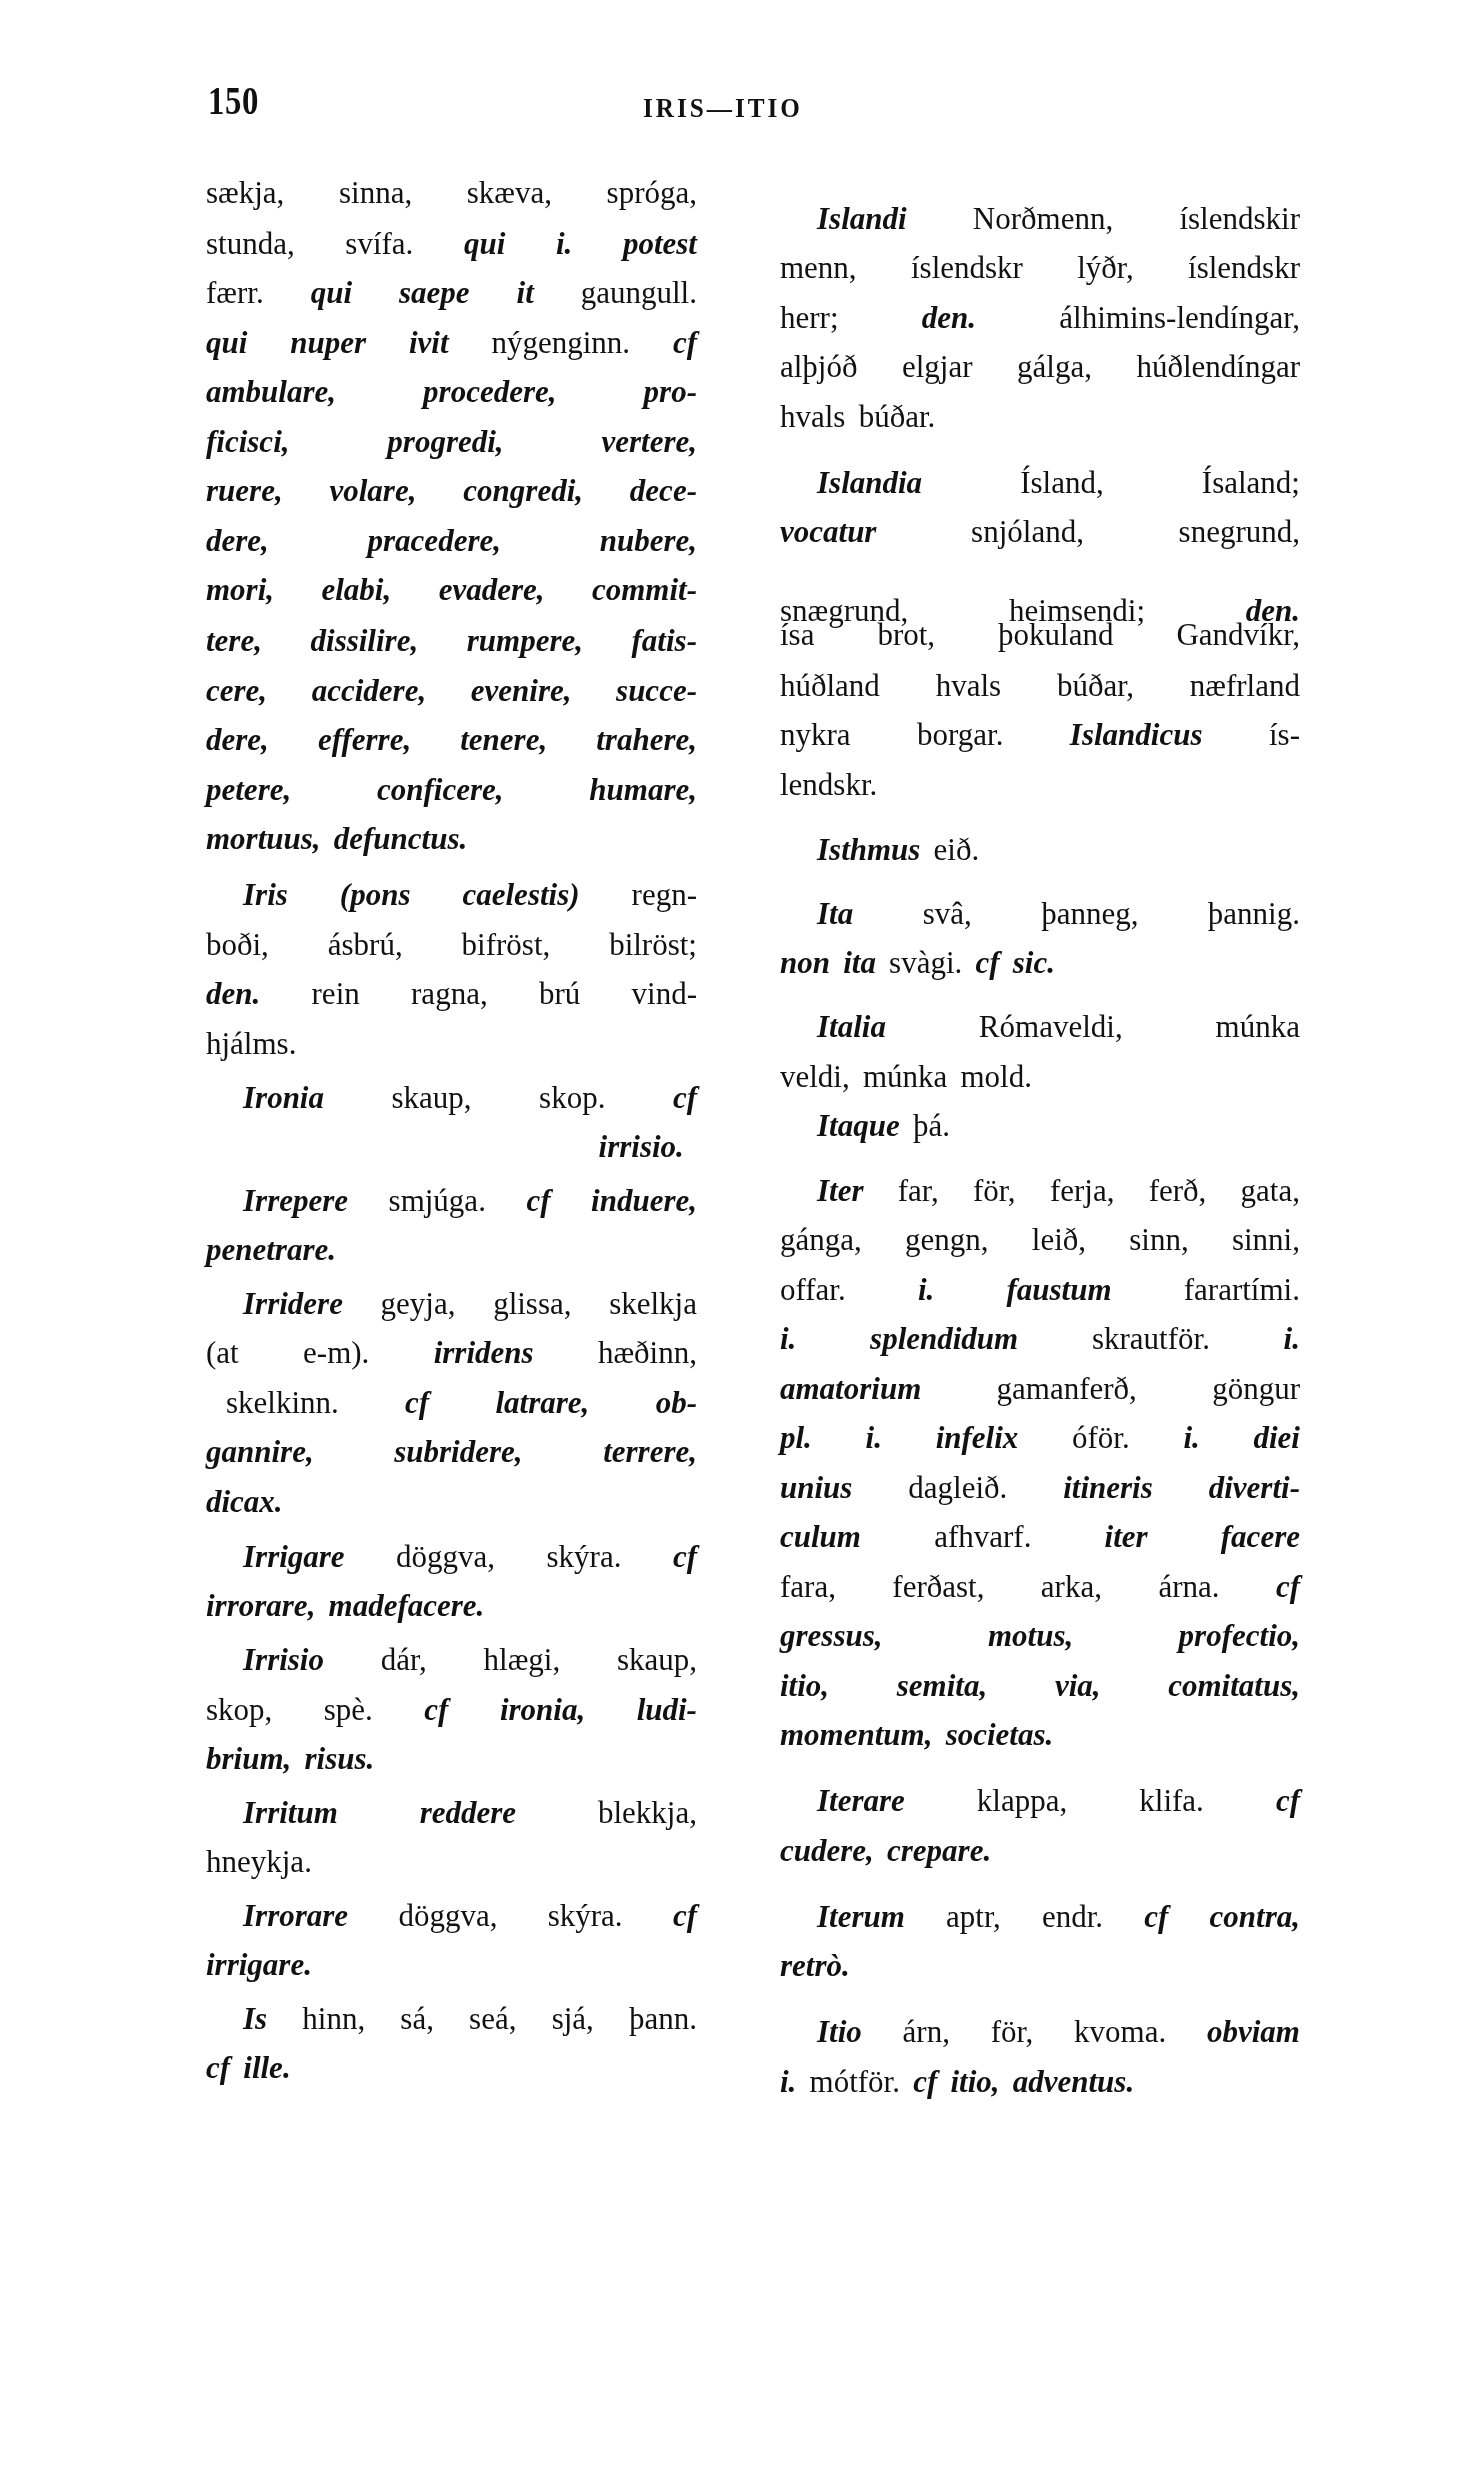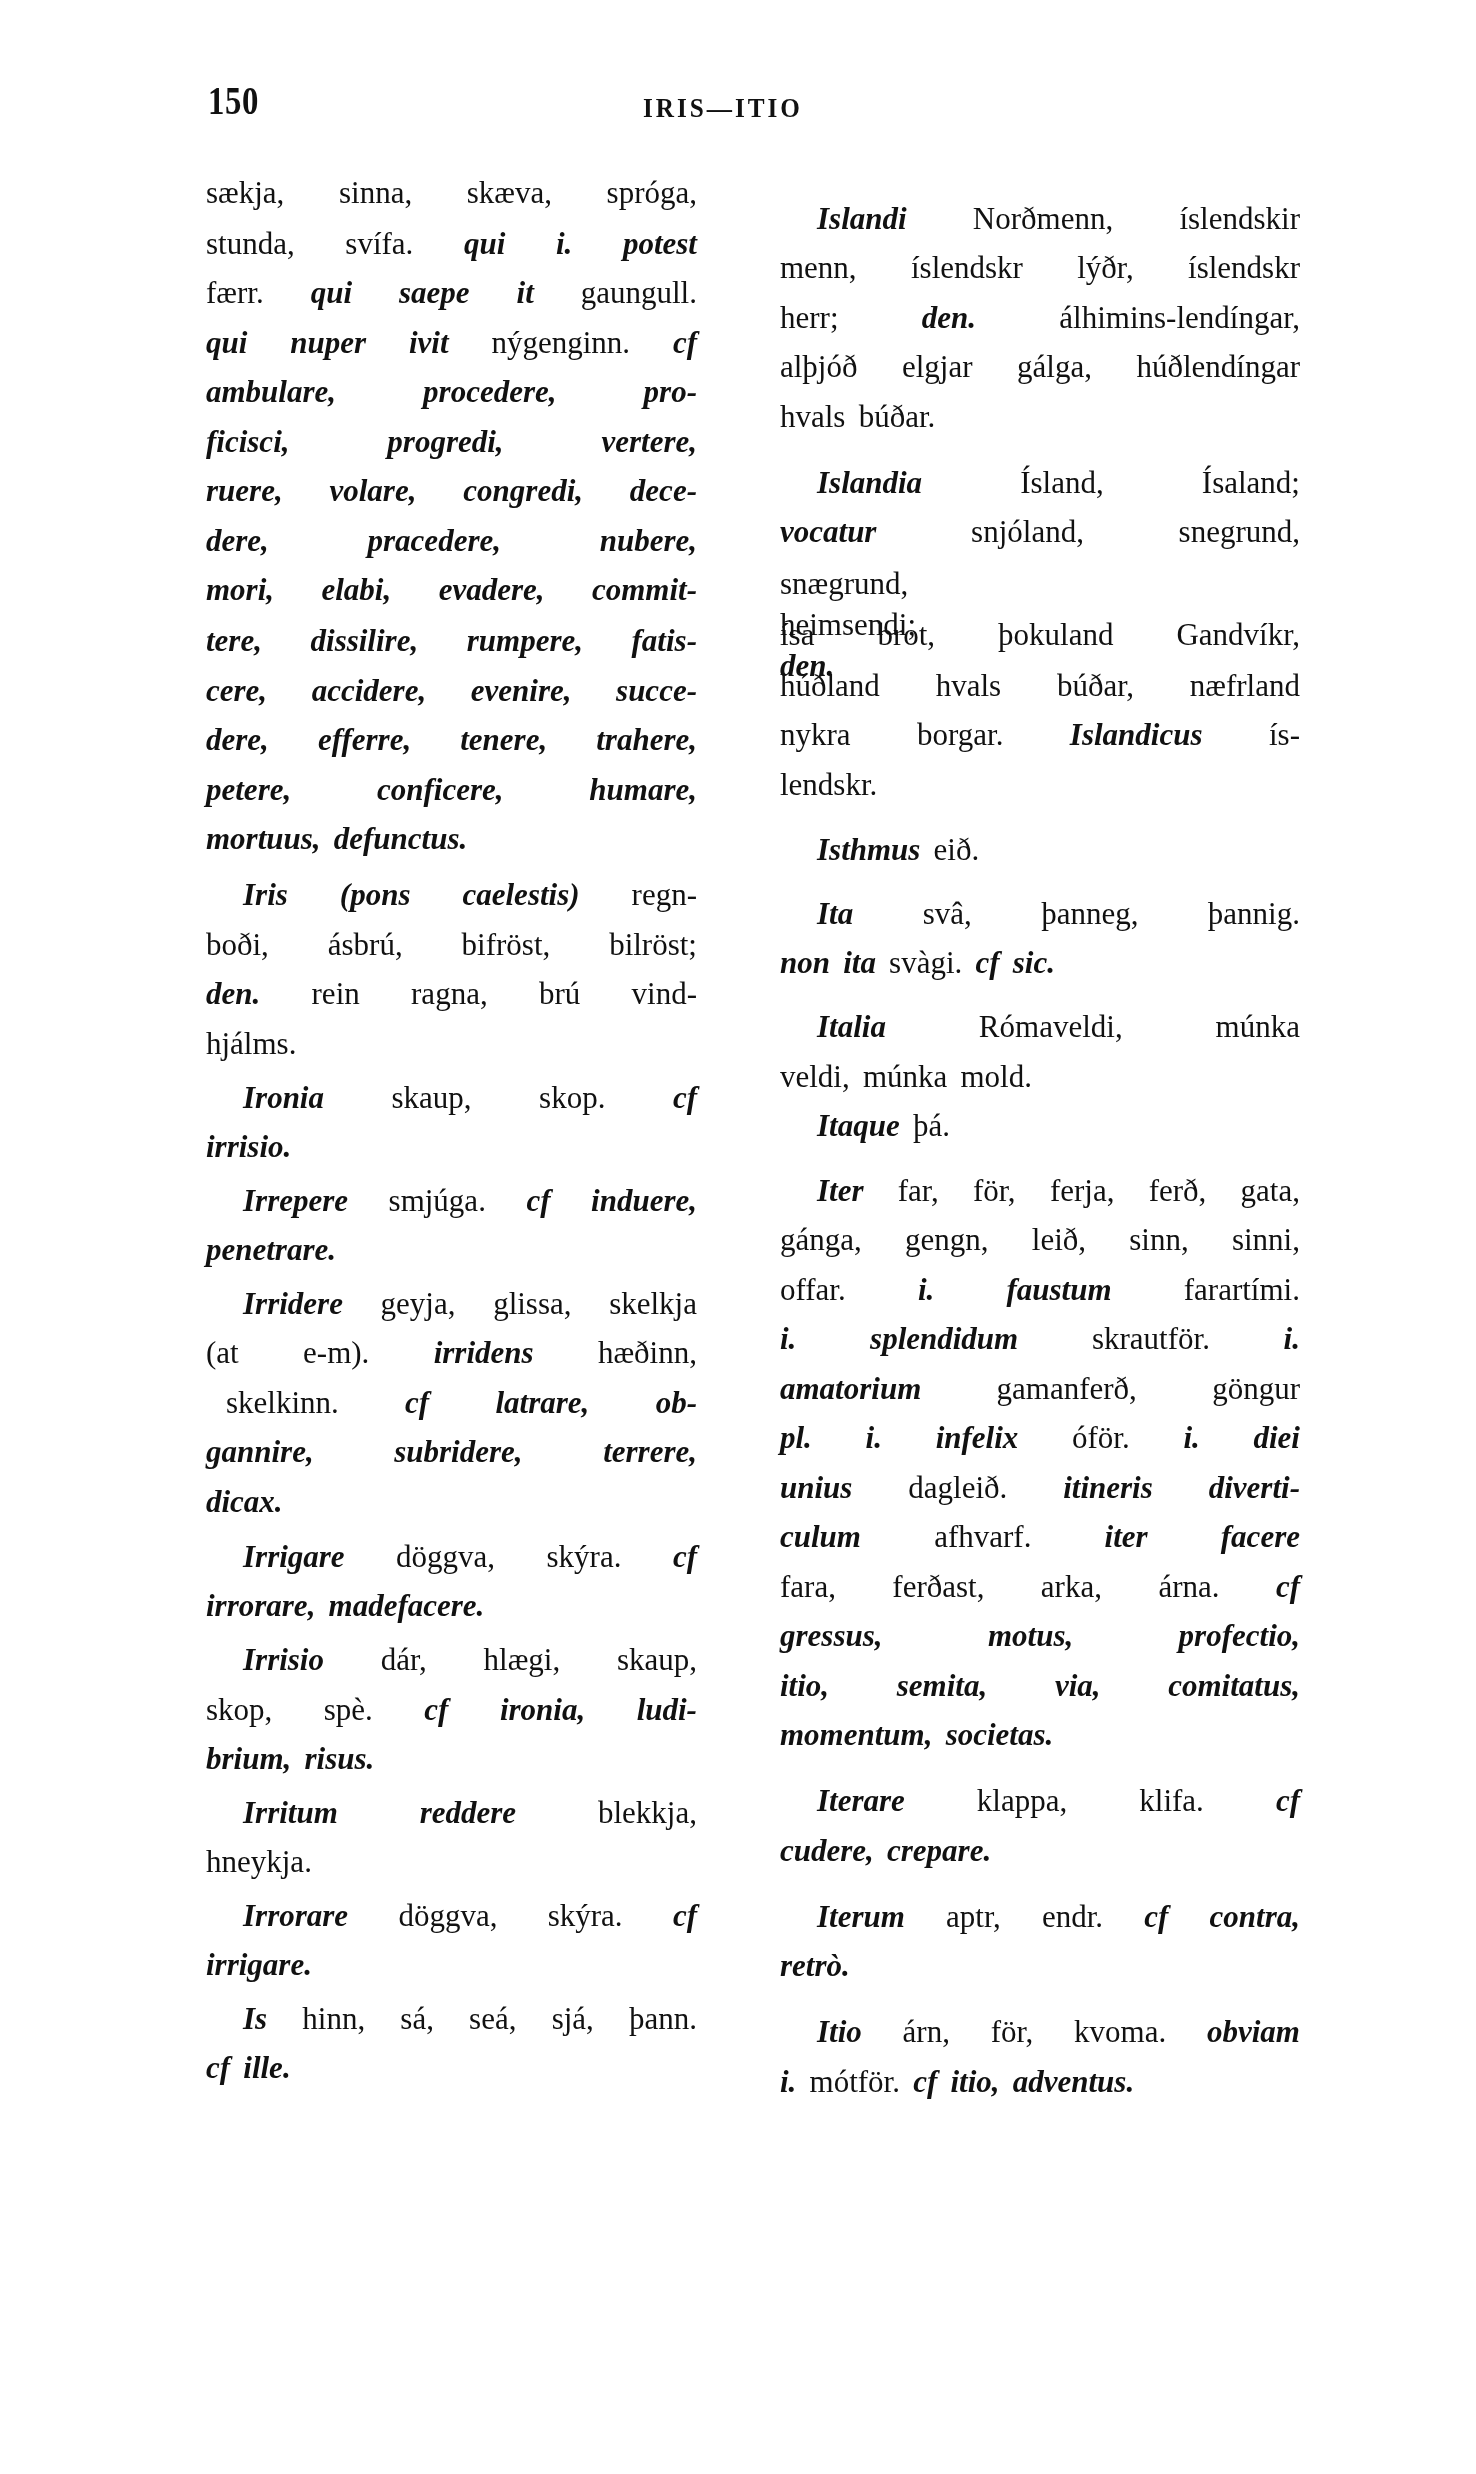--- a/index.html
+++ b/index.html
@@ -130,21 +130,21 @@
     </div>
     <div class="line last" style="top: 1023px;">
       <span class="w rm">hjálms.</span>
     </div>
     <div class="line indent" style="top: 1077px;">
       <span class="w it">Ironia</span>
       <span class="w rm">skaup,</span>
       <span class="w rm">skop.</span>
       <span class="w it">cf</span>
     </div>
-    <div class="line last" style="top: 1126px;">
+    <div class="line last" style="top: 1126px; justify-content: flex-end;">
       <span class="w it">irrisio.</span>
     </div>
     <div class="line indent" style="top: 1180px;">
       <span class="w it">Irrepere</span>
       <span class="w rm">smjúga.</span>
       <span class="w it">cf</span>
       <span class="w it">induere,</span>
     </div>
     <div class="line last" style="top: 1229px;">
       <span class="w it">penetrare.</span>
@@ -262,21 +262,21 @@
     <div class="line indent" style="top: 462px;">
       <span class="w it">Islandia</span>
       <span class="w rm">Ísland,</span>
       <span class="w rm">Ísaland;</span>
     </div>
     <div class="line" style="top: 511px;">
       <span class="w it">vocatur</span>
       <span class="w rm">snjóland,</span>
       <span class="w rm">snegrund,</span>
     </div>
-    <div class="line" style="top: 563px; flex-direction: column;">
+    <div class="line" style="top: 590px;">
       <span class="w rm">snægrund,</span>
       <span class="w rm">heimsendi;</span>
       <span class="w it">den.</span>
     </div>
     <div class="line" style="top: 614px;">
       <span class="w rm">ísa</span>
       <span class="w rm">brot,</span>
       <span class="w rm">þokuland</span>
       <span class="w rm">Gandvíkr,</span>
     </div>

